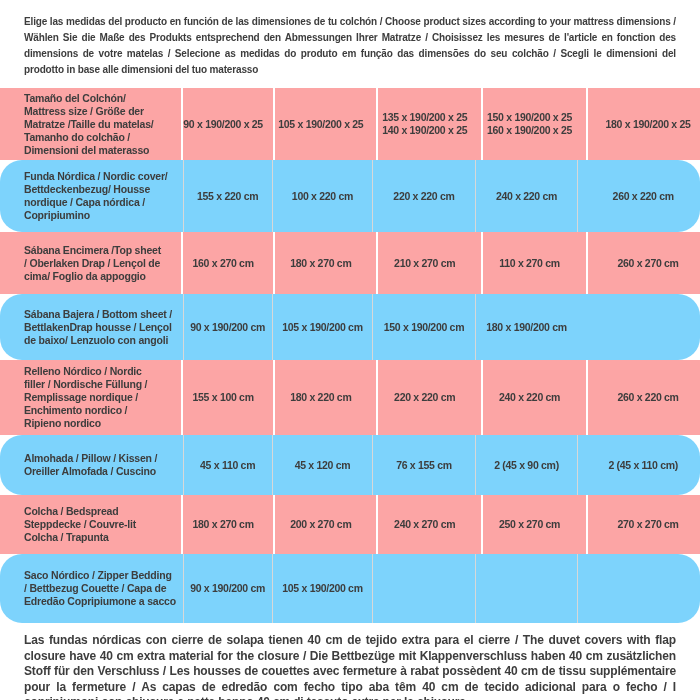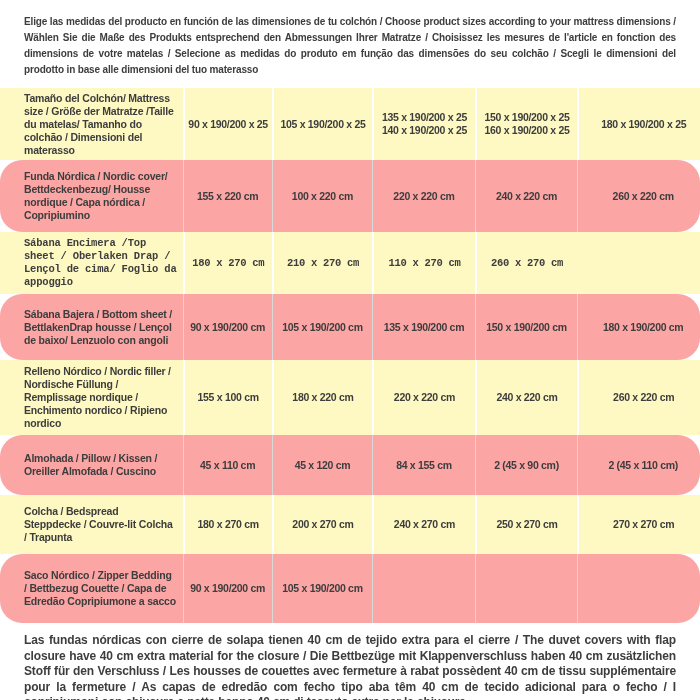--- a/index.html
+++ b/index.html
@@ -13,25 +13,25 @@
   }
   .header-text {
     margin: 14px 24px 10px 24px;
     font-size: 10px;
     line-height: 16px;
     text-align: justify;
     letter-spacing: -0.15px;
   }
   .size-table { width: 700px; }
   .row { display: flex; width: 100%; }
-  .row.shaded { background: #fef9c3; }
-  .row.plain  { background: #fca5a5; border-radius: 22px; }
+  .row.shaded { background: #fca5a5; gap: 10px; }
+  .row.plain  { background: #7dd3fc; border-radius: 22px; }
   .row:nth-child(1) { height: 72px; }
   .row:nth-child(2) { height: 72px; }
-  .row:nth-child(3) { height: 62px; font-family: Liberation Mono, monospace; }
+  .row:nth-child(3) { height: 62px; }
   .row:nth-child(4) { height: 66px; }
   .row:nth-child(5) { height: 75px; }
   .row:nth-child(6) { height: 60px; }
   .row:nth-child(7) { height: 59px; }
   .row:nth-child(8) { height: 69px; }
   .cell {
     display: flex;
     flex-direction: column;
     justify-content: center;
     font-size: 10.5px;
@@ -105,20 +105,23 @@
       <div class="cell data-cell">
         <div>240 x 220 cm</div>
       </div>
       <div class="cell data-cell">
         <div>260 x 220 cm</div>
       </div>
     </div>
     <div class="row shaded">
       <div class="cell label-cell">Sábana Encimera /Top sheet / Oberlaken Drap / Lençol de cima/ Foglio da appoggio</div>
       <div class="cell data-cell">
+        <div>160 x 270 cm</div>
+      </div>
+      <div class="cell data-cell">
         <div>180 x 270 cm</div>
       </div>
       <div class="cell data-cell">
         <div>210 x 270 cm</div>
       </div>
       <div class="cell data-cell">
         <div>110 x 270 cm</div>
       </div>
       <div class="cell data-cell">
         <div>260 x 270 cm</div>
@@ -126,23 +129,20 @@
     </div>
     <div class="row plain">
       <div class="cell label-cell">Sábana Bajera / Bottom sheet / BettlakenDrap housse / Lençol de baixo/ Lenzuolo con angoli</div>
       <div class="cell data-cell">
         <div>90 x 190/200 cm</div>
       </div>
       <div class="cell data-cell">
         <div>105 x 190/200 cm</div>
       </div>
       <div class="cell data-cell">
-        <div>135 x 190/200 cm</div>
-      </div>
-      <div class="cell data-cell">
         <div>150 x 190/200 cm</div>
       </div>
       <div class="cell data-cell">
         <div>180 x 190/200 cm</div>
       </div>
     </div>
     <div class="row shaded">
       <div class="cell label-cell">Relleno Nórdico / Nordic filler / Nordische Füllung / Remplissage nordique / Enchimento nordico / Ripieno nordico</div>
       <div class="cell data-cell">
         <div>155 x 100 cm</div>
@@ -162,21 +162,21 @@
     </div>
     <div class="row plain">
       <div class="cell label-cell">Almohada / Pillow / Kissen / Oreiller Almofada / Cuscino</div>
       <div class="cell data-cell">
         <div>45 x 110 cm</div>
       </div>
       <div class="cell data-cell">
         <div>45 x 120 cm</div>
       </div>
       <div class="cell data-cell">
-        <div>84 x 155 cm</div>
+        <div>76 x 155 cm</div>
       </div>
       <div class="cell data-cell">
         <div>2 (45 x 90 cm)</div>
       </div>
       <div class="cell data-cell">
         <div>2 (45 x 110 cm)</div>
       </div>
     </div>
     <div class="row shaded">
       <div class="cell label-cell">Colcha / Bedspread Steppdecke / Couvre-lit Colcha / Trapunta</div>

